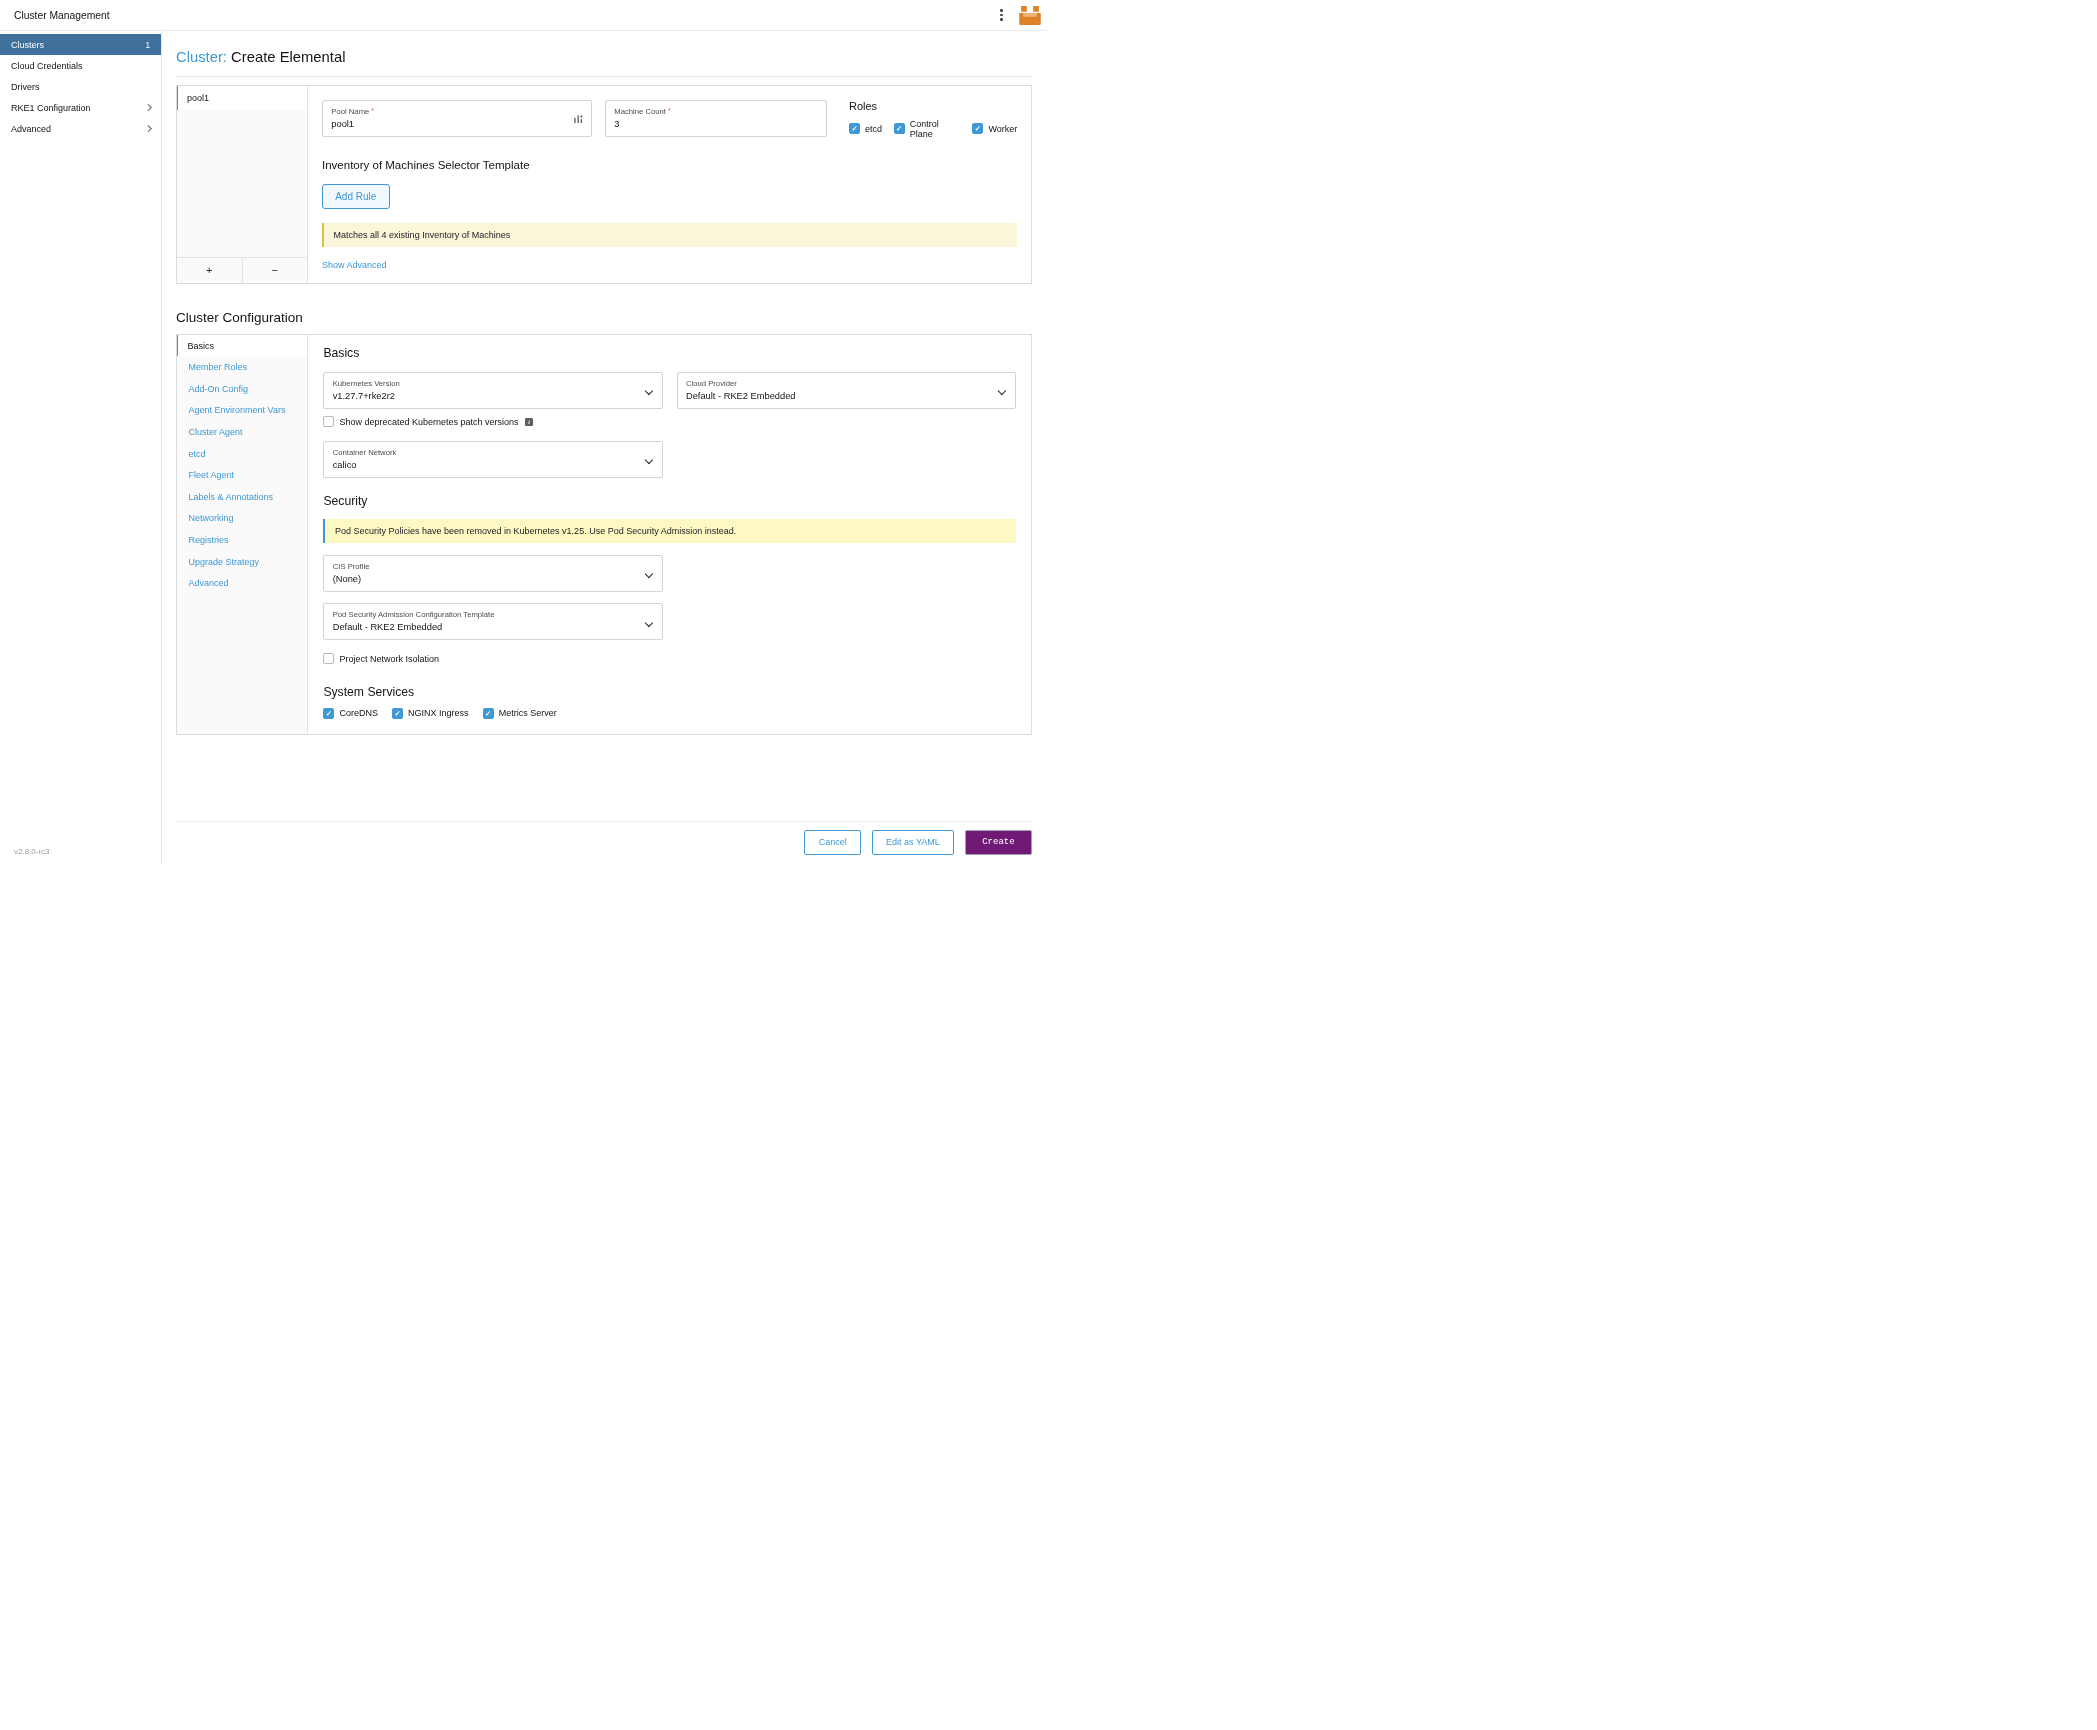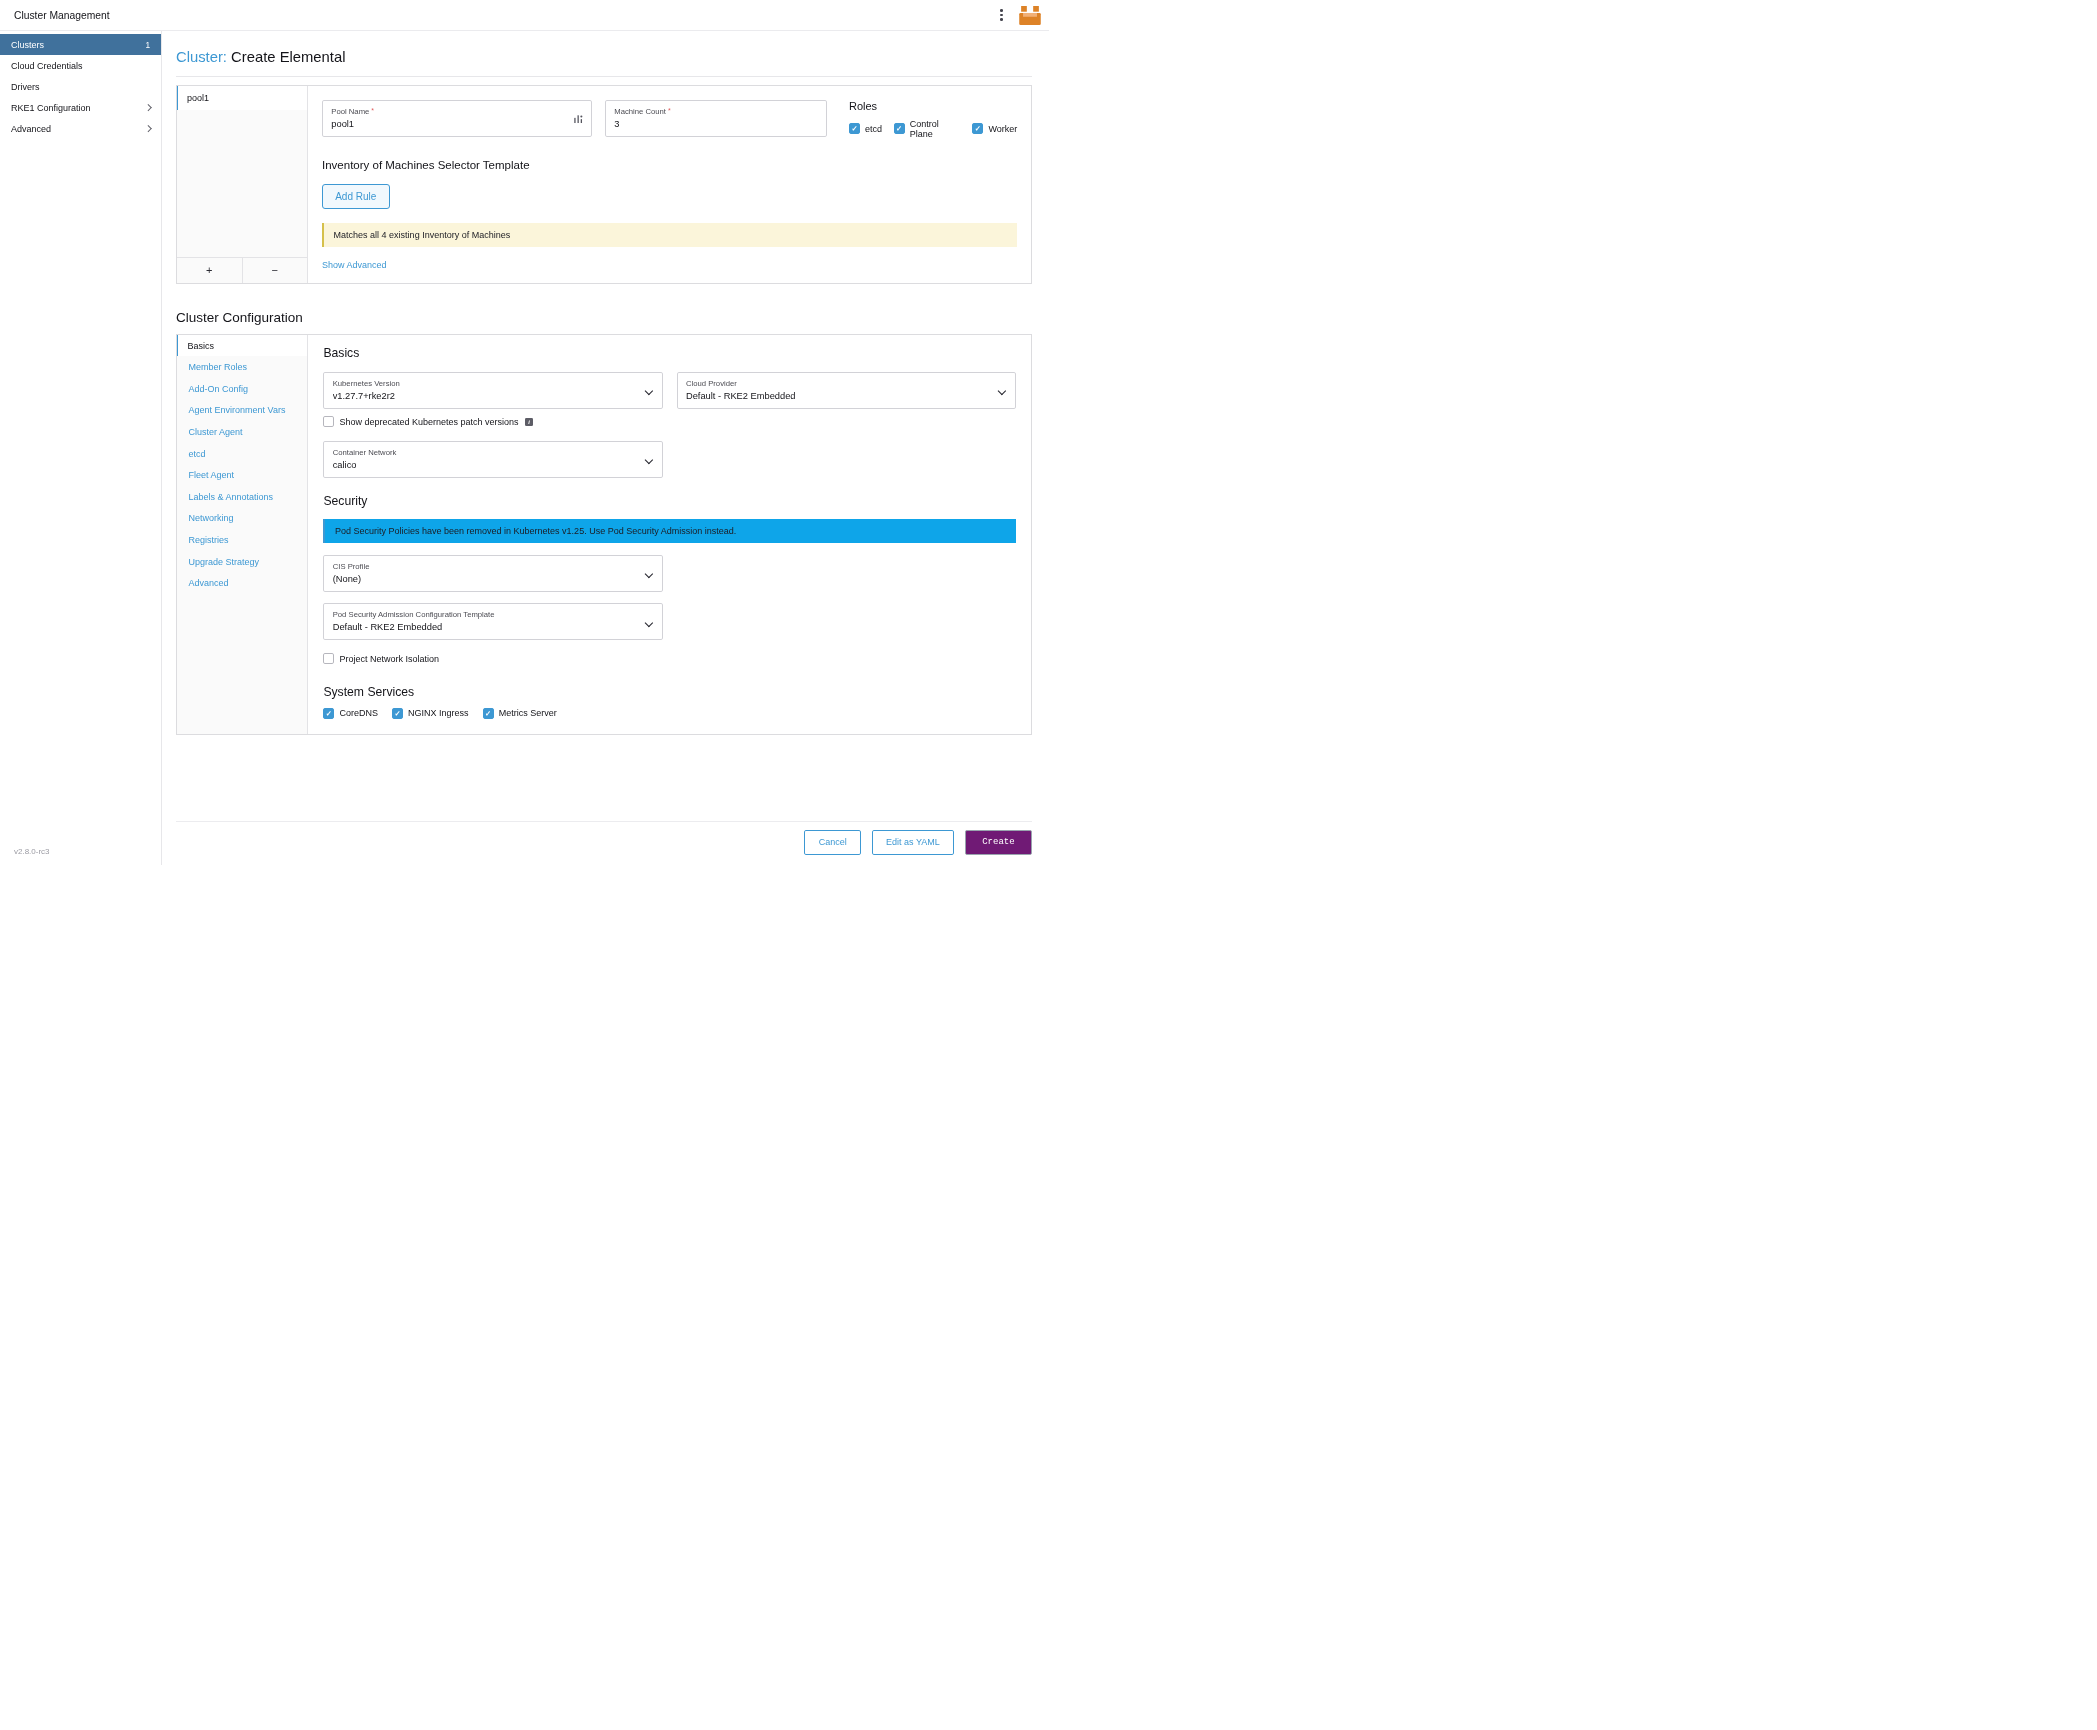--- a/index.html
+++ b/index.html
@@ -67,21 +67,21 @@
   .mc-box { width:222px; }
   .pn-icon { position:absolute; right:7.7px; top:13px; }
   .roles-block { flex:1; padding-left:9px; }
   .roles-head { font-size:11px; font-weight:400; }
   .roles-row { display:flex; gap:11.5px; margin-top:6.4px; }
 
   .inv-heading { margin-top:20.5px; font-size:11.5px; font-weight:400; }
   .add-rule-btn { display:inline-block; margin-top:13px; padding:5.8px 12.2px; font-size:10px; color:#3d98d3; border:0.6px solid #3d98d3; background:#f1f8fd; border-radius:3px; cursor:pointer; font-family:inherit; }
   .banner { margin-top:14px; padding:7px 9.6px; font-size:9px; color:#1c1c23; }
   .banner.warn { background:#fbf5da; border-left:2.6px solid #d5c04a; }
-  .banner.info { background:#0ea5e9; border-left:2.6px solid #3d98d3; }
+  .banner.info { background:#fef9c3; border-left:2.6px solid #3d98d3; }
   .link { color:#3d98d3; font-size:9px; cursor:pointer; display:inline-block; }
   .show-adv { margin-top:13px; }
 
   
   .h-cluster-config { margin-top:26px; font-size:13.5px; font-weight:400; }
   .config-card { display:flex; border:0.6px solid #dcdcdf; margin-top:9px; background:#fff; }
   .config-side { width:131px; flex:0 0 131px; background:#fafafa; border-right:0.6px solid #e3e3e6; padding-bottom:7.7px; }
   .config-tab { padding:5.8px 10.3px 5.8px 11.5px; font-size:9px; color:#3d98d3; cursor:pointer; }
   .config-tab.active { background:#fff; color:#141419; border-left:1.9px solid #3d98d3; padding-left:9.6px; }
   .config-content { flex:1; padding:11.5px 15.4px 15.4px; }

